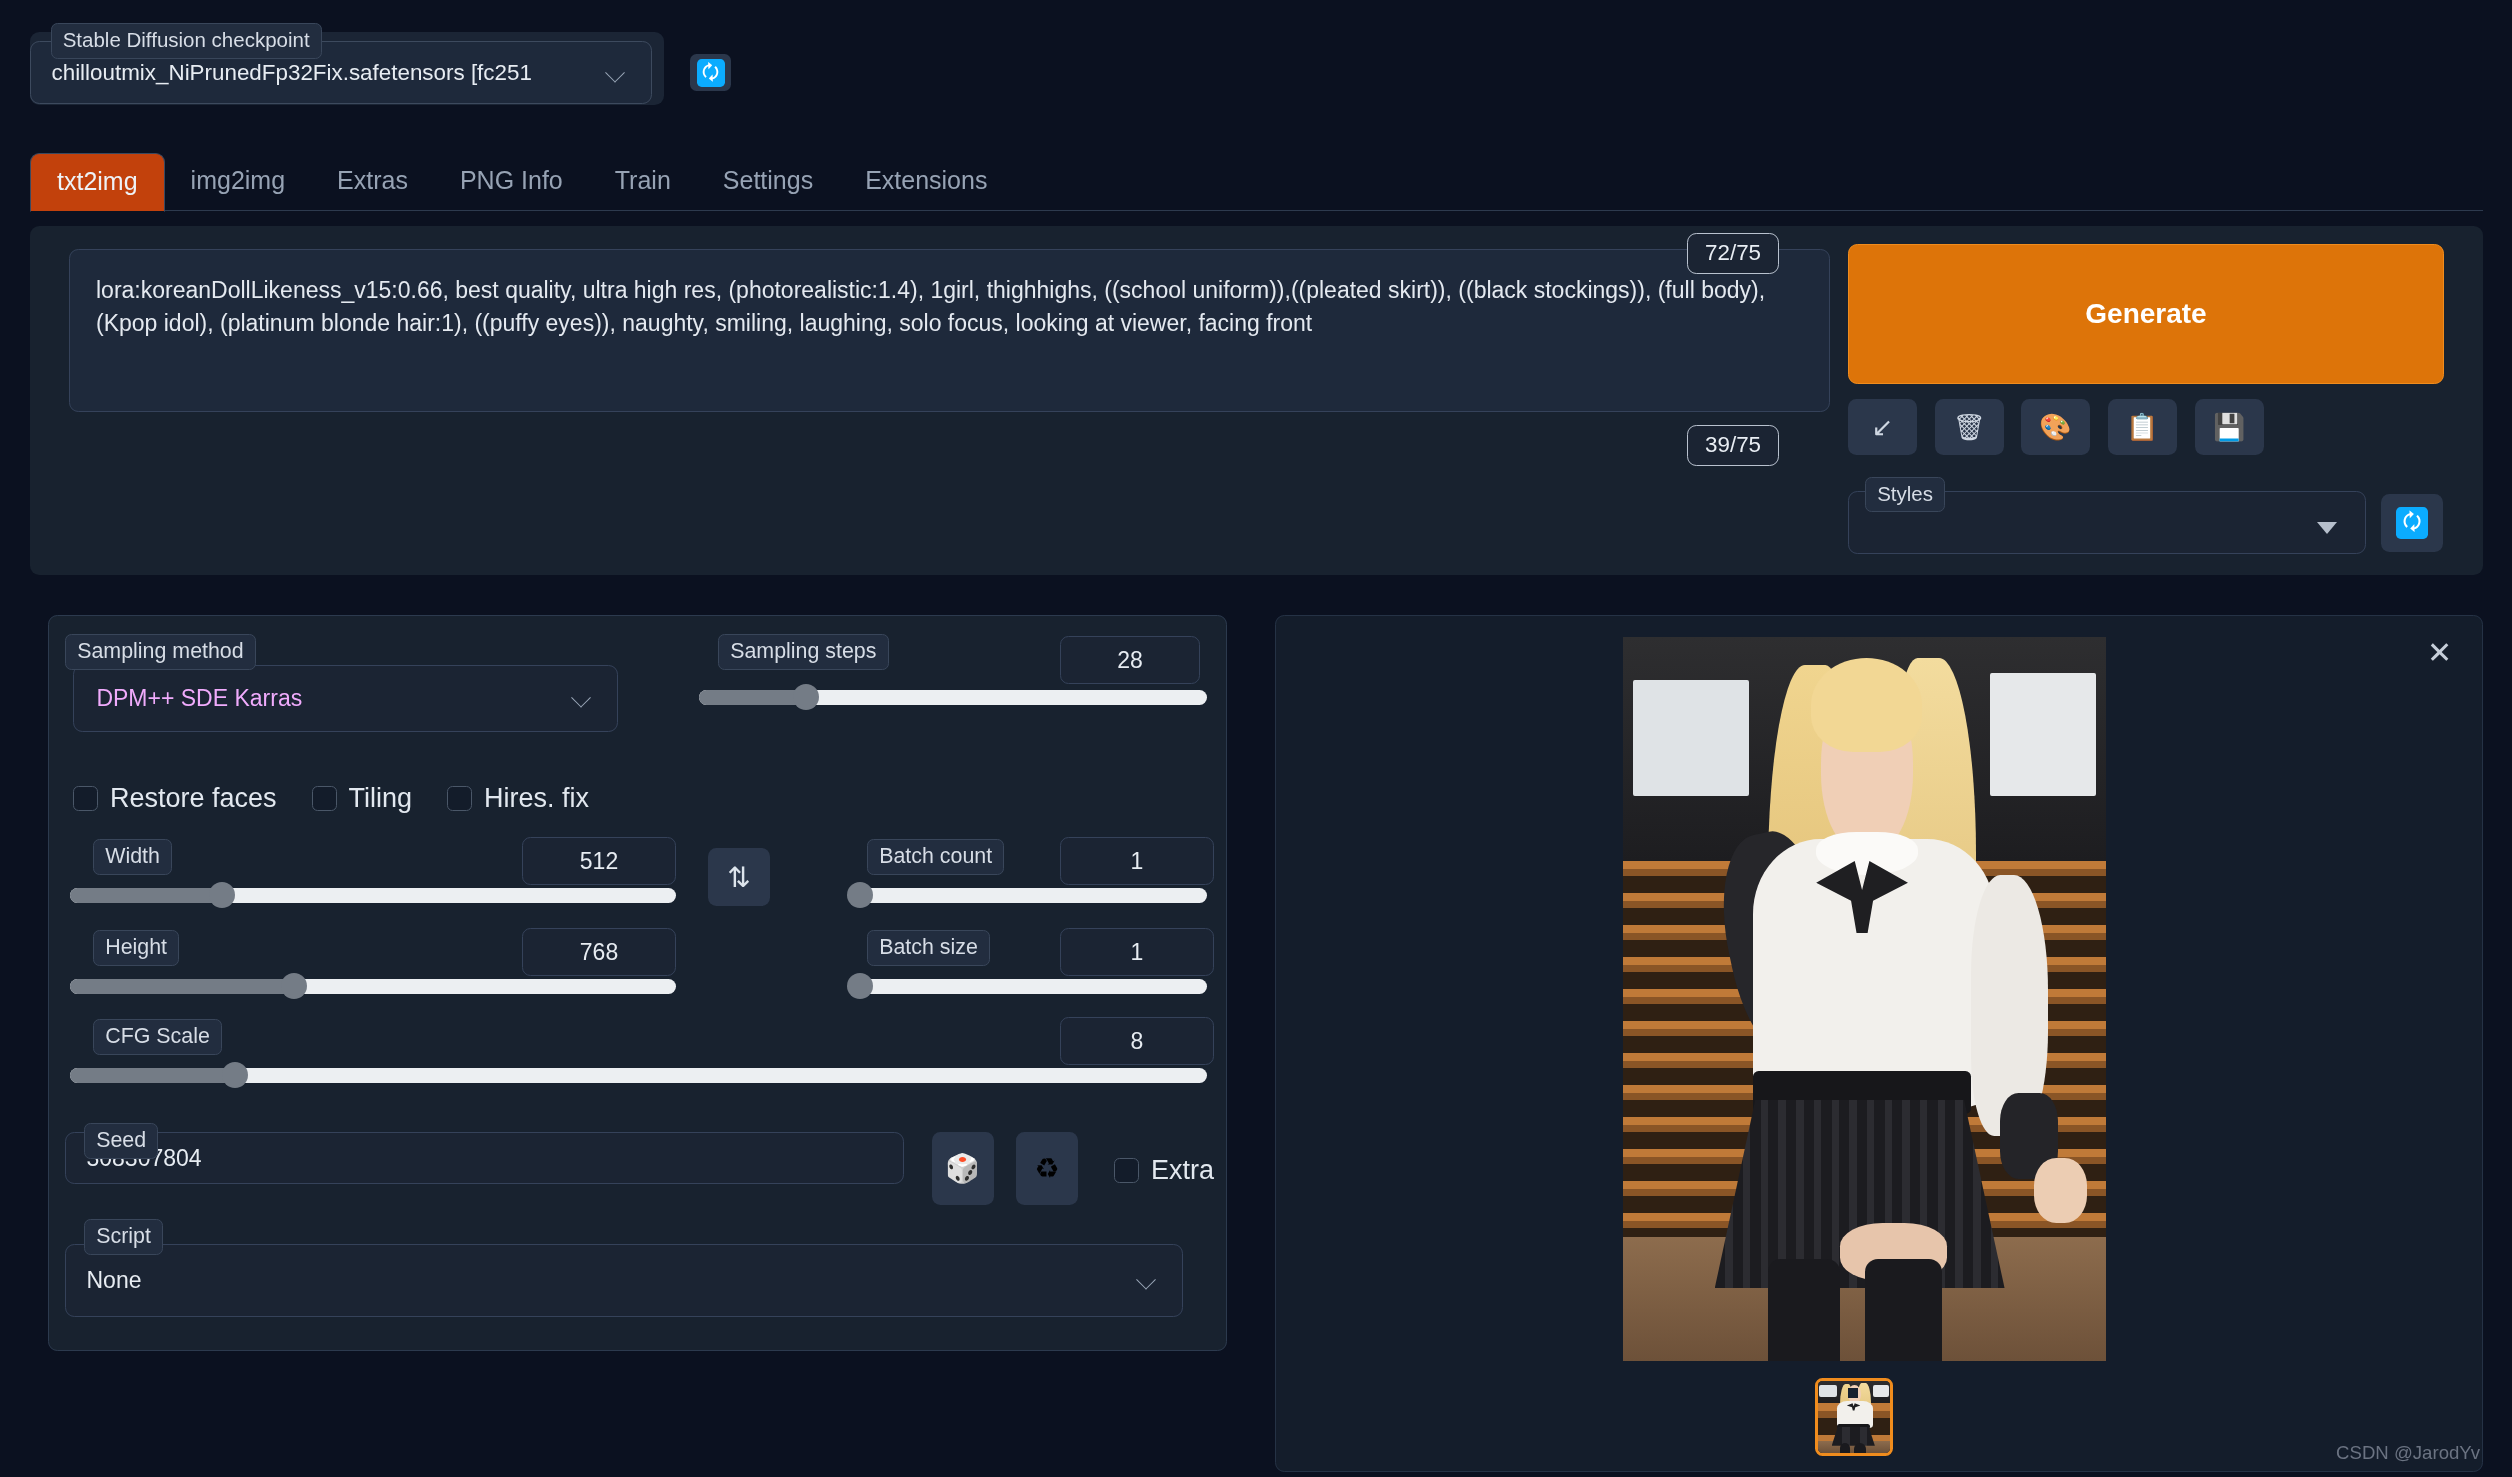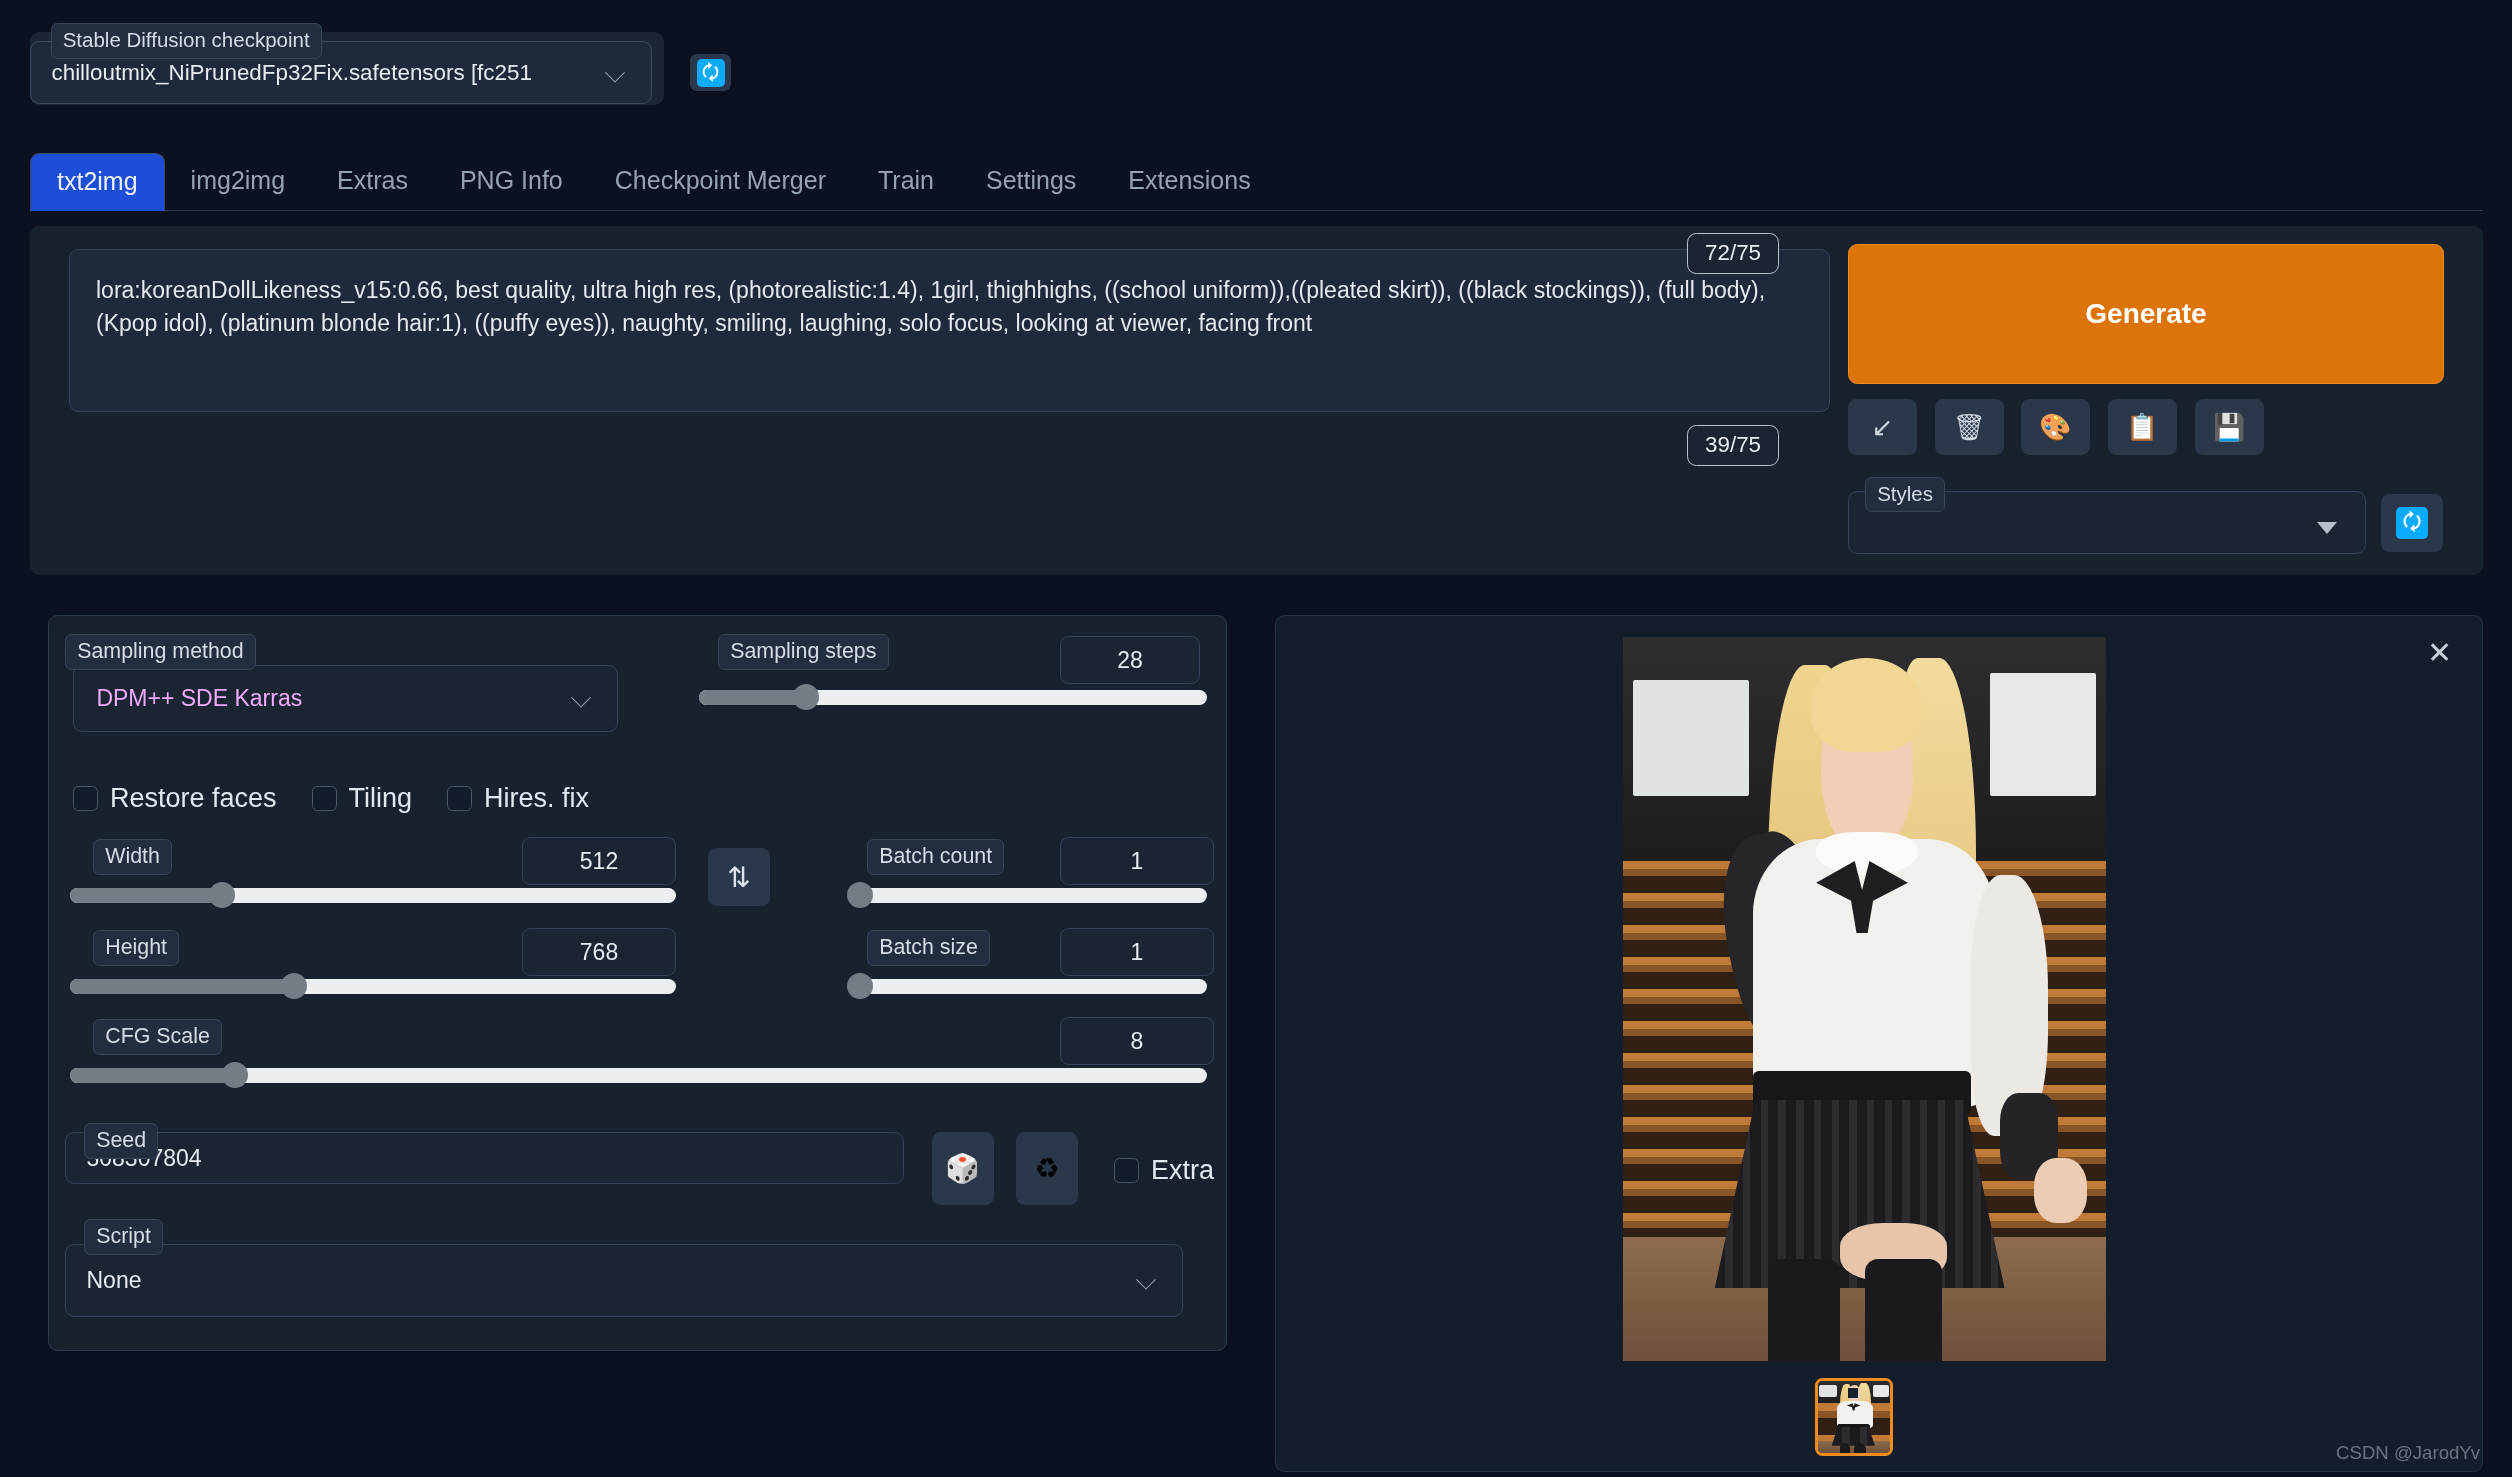--- a/index.html
+++ b/index.html
@@ -74,21 +74,21 @@
     font-size: 25px; color: #97a3b4;
     padding: 13px 26px 15px 26px;
     white-space: nowrap;
   }
   .tab.active {
     color: #eef2f7;
     border: 1.9px solid #3a4960;
     border-bottom: 1.9px solid #0b1120;
     border-radius: 9.3px 9.3px 0 0;
     margin-bottom: -1.9px;
-    background: #1d4ed8;
+    background: #c2410c;
   }
 
   
   .prompt-panel {
     position: absolute; left: 30px; top: 226px;
     width: 2453px; height: 349px;
     background: #18222f;
     border-radius: 9.3px;
   }
   .ta {
@@ -392,21 +392,20 @@
   <div class="refresh-btn">
     <span class="refresh-glyph">🗘</span>
   </div>
 </div>
 
 <div class="tabs">
   <div class="tab active">txt2img</div>
   <div class="tab">img2img</div>
   <div class="tab">Extras</div>
   <div class="tab">PNG Info</div>
-  <div class="tab">Checkpoint Merger</div>
   <div class="tab">Train</div>
   <div class="tab">Settings</div>
   <div class="tab">Extensions</div>
 </div>
 
 <div class="prompt-panel">
   <div class="ta" id="prompt-box">lora:koreanDollLikeness_v15:0.66, best quality, ultra high res, (photorealistic:1.4), 1girl, thighhighs, ((school uniform)),((pleated skirt)), ((black stockings)), (full body), (Kpop idol), (platinum blonde hair:1), ((puffy eyes)), naughty, smiling, laughing, solo focus, looking at viewer, facing front</div>
 </div>
 <div class="tok-badge" id="tok1">72/75</div>
 <div class="tok-badge" id="tok2">39/75</div>

